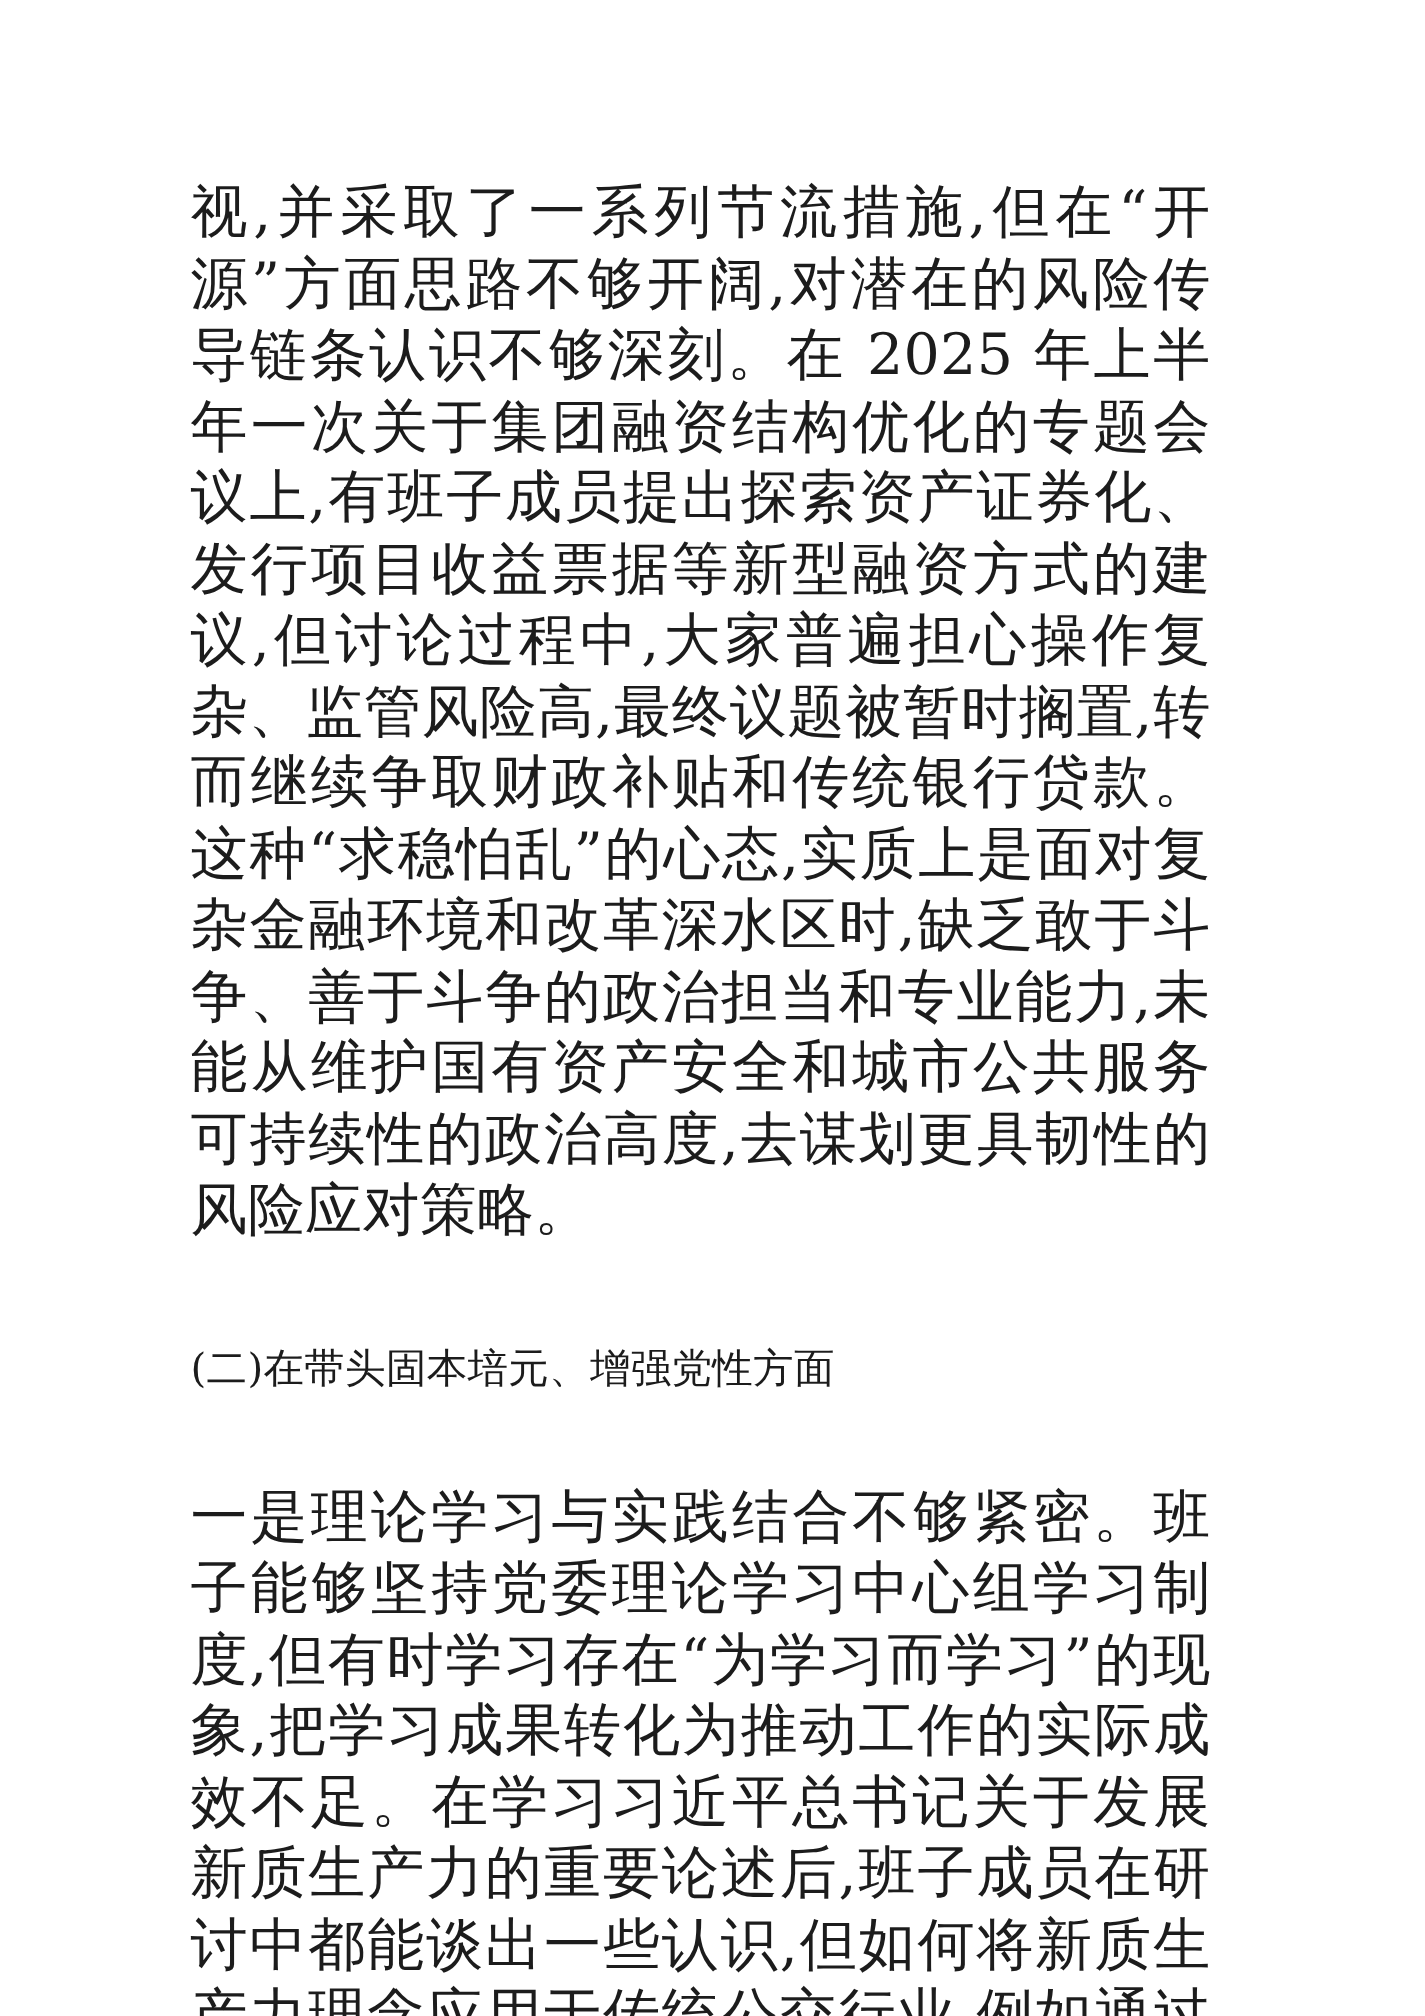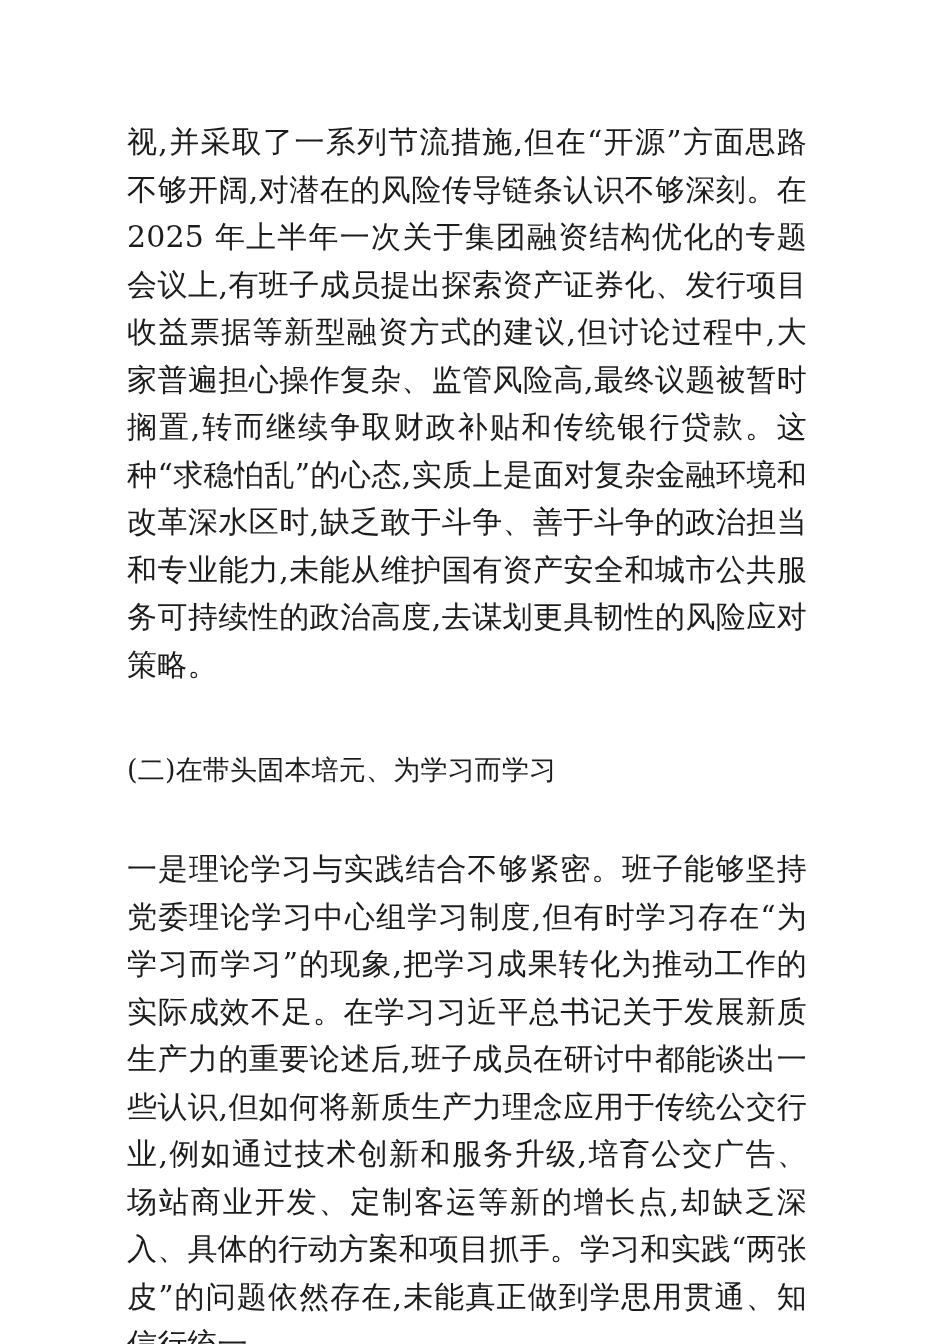--- a/index.html
+++ b/index.html
@@ -21,21 +21,21 @@
     box-sizing: border-box;
   }
   .content {
     position: absolute;
     left: 127px;
     top: 118px;
     width: 680px;
   }
   .para {
     font-family: "DejaVu Serif", "Liberation Serif", serif;
-    font-size: 30px;
+    font-size: 38px;
     line-height: 47.5px;
     color: #1c1c1c;
     text-align: justify;
     text-justify: inter-character;
     letter-spacing: 0.2px;
     margin: 0;
     font-weight: 400;
     -webkit-font-smoothing: antialiased;
   }
   .heading {
@@ -54,20 +54,20 @@
 </head>
 <body>
 
 <div class="page">
   <div class="content">
 
     <p class="para">视,并采取了一系列节流措施,但在“开源”方面思路不够开阔,对潜在的风险传导链条认识不够深刻。在 2025 年上半年一次关于集团融资结构优化的专题会议上,有班子成员提出探索资产证券化、发行项目收益票据等新型融资方式的建议,但讨论过程中,大家普遍担心操作复杂、监管风险高,最终议题被暂时搁置,转而继续争取财政补贴和传统银行贷款。这种“求稳怕乱”的心态,实质上是面对复杂金融环境和改革深水区时,缺乏敢于斗争、善于斗争的政治担当和专业能力,未能从维护国有资产安全和城市公共服务可持续性的政治高度,去谋划更具韧性的风险应对策略。</p>
 
     <div class="gap-1"></div>
 
-    <h2 class="heading">(二)在带头固本培元、为学习而学习</h2>
+    <h2 class="heading">(二)在带头固本培元、增强党性方面</h2>
 
     <div class="gap-2"></div>
 
     <p class="para">一是理论学习与实践结合不够紧密。班子能够坚持党委理论学习中心组学习制度,但有时学习存在“为学习而学习”的现象,把学习成果转化为推动工作的实际成效不足。在学习习近平总书记关于发展新质生产力的重要论述后,班子成员在研讨中都能谈出一些认识,但如何将新质生产力理念应用于传统公交行业,例如通过技术创新和服务升级,培育公交广告、场站商业开发、定制客运等新的增长点,却缺乏深入、具体的行动方案和项目抓手。学习和实践“两张皮”的问题依然存在,未能真正做到学思用贯通、知信行统一。</p>
 
   </div>
 </div>
 
 </body></html>

